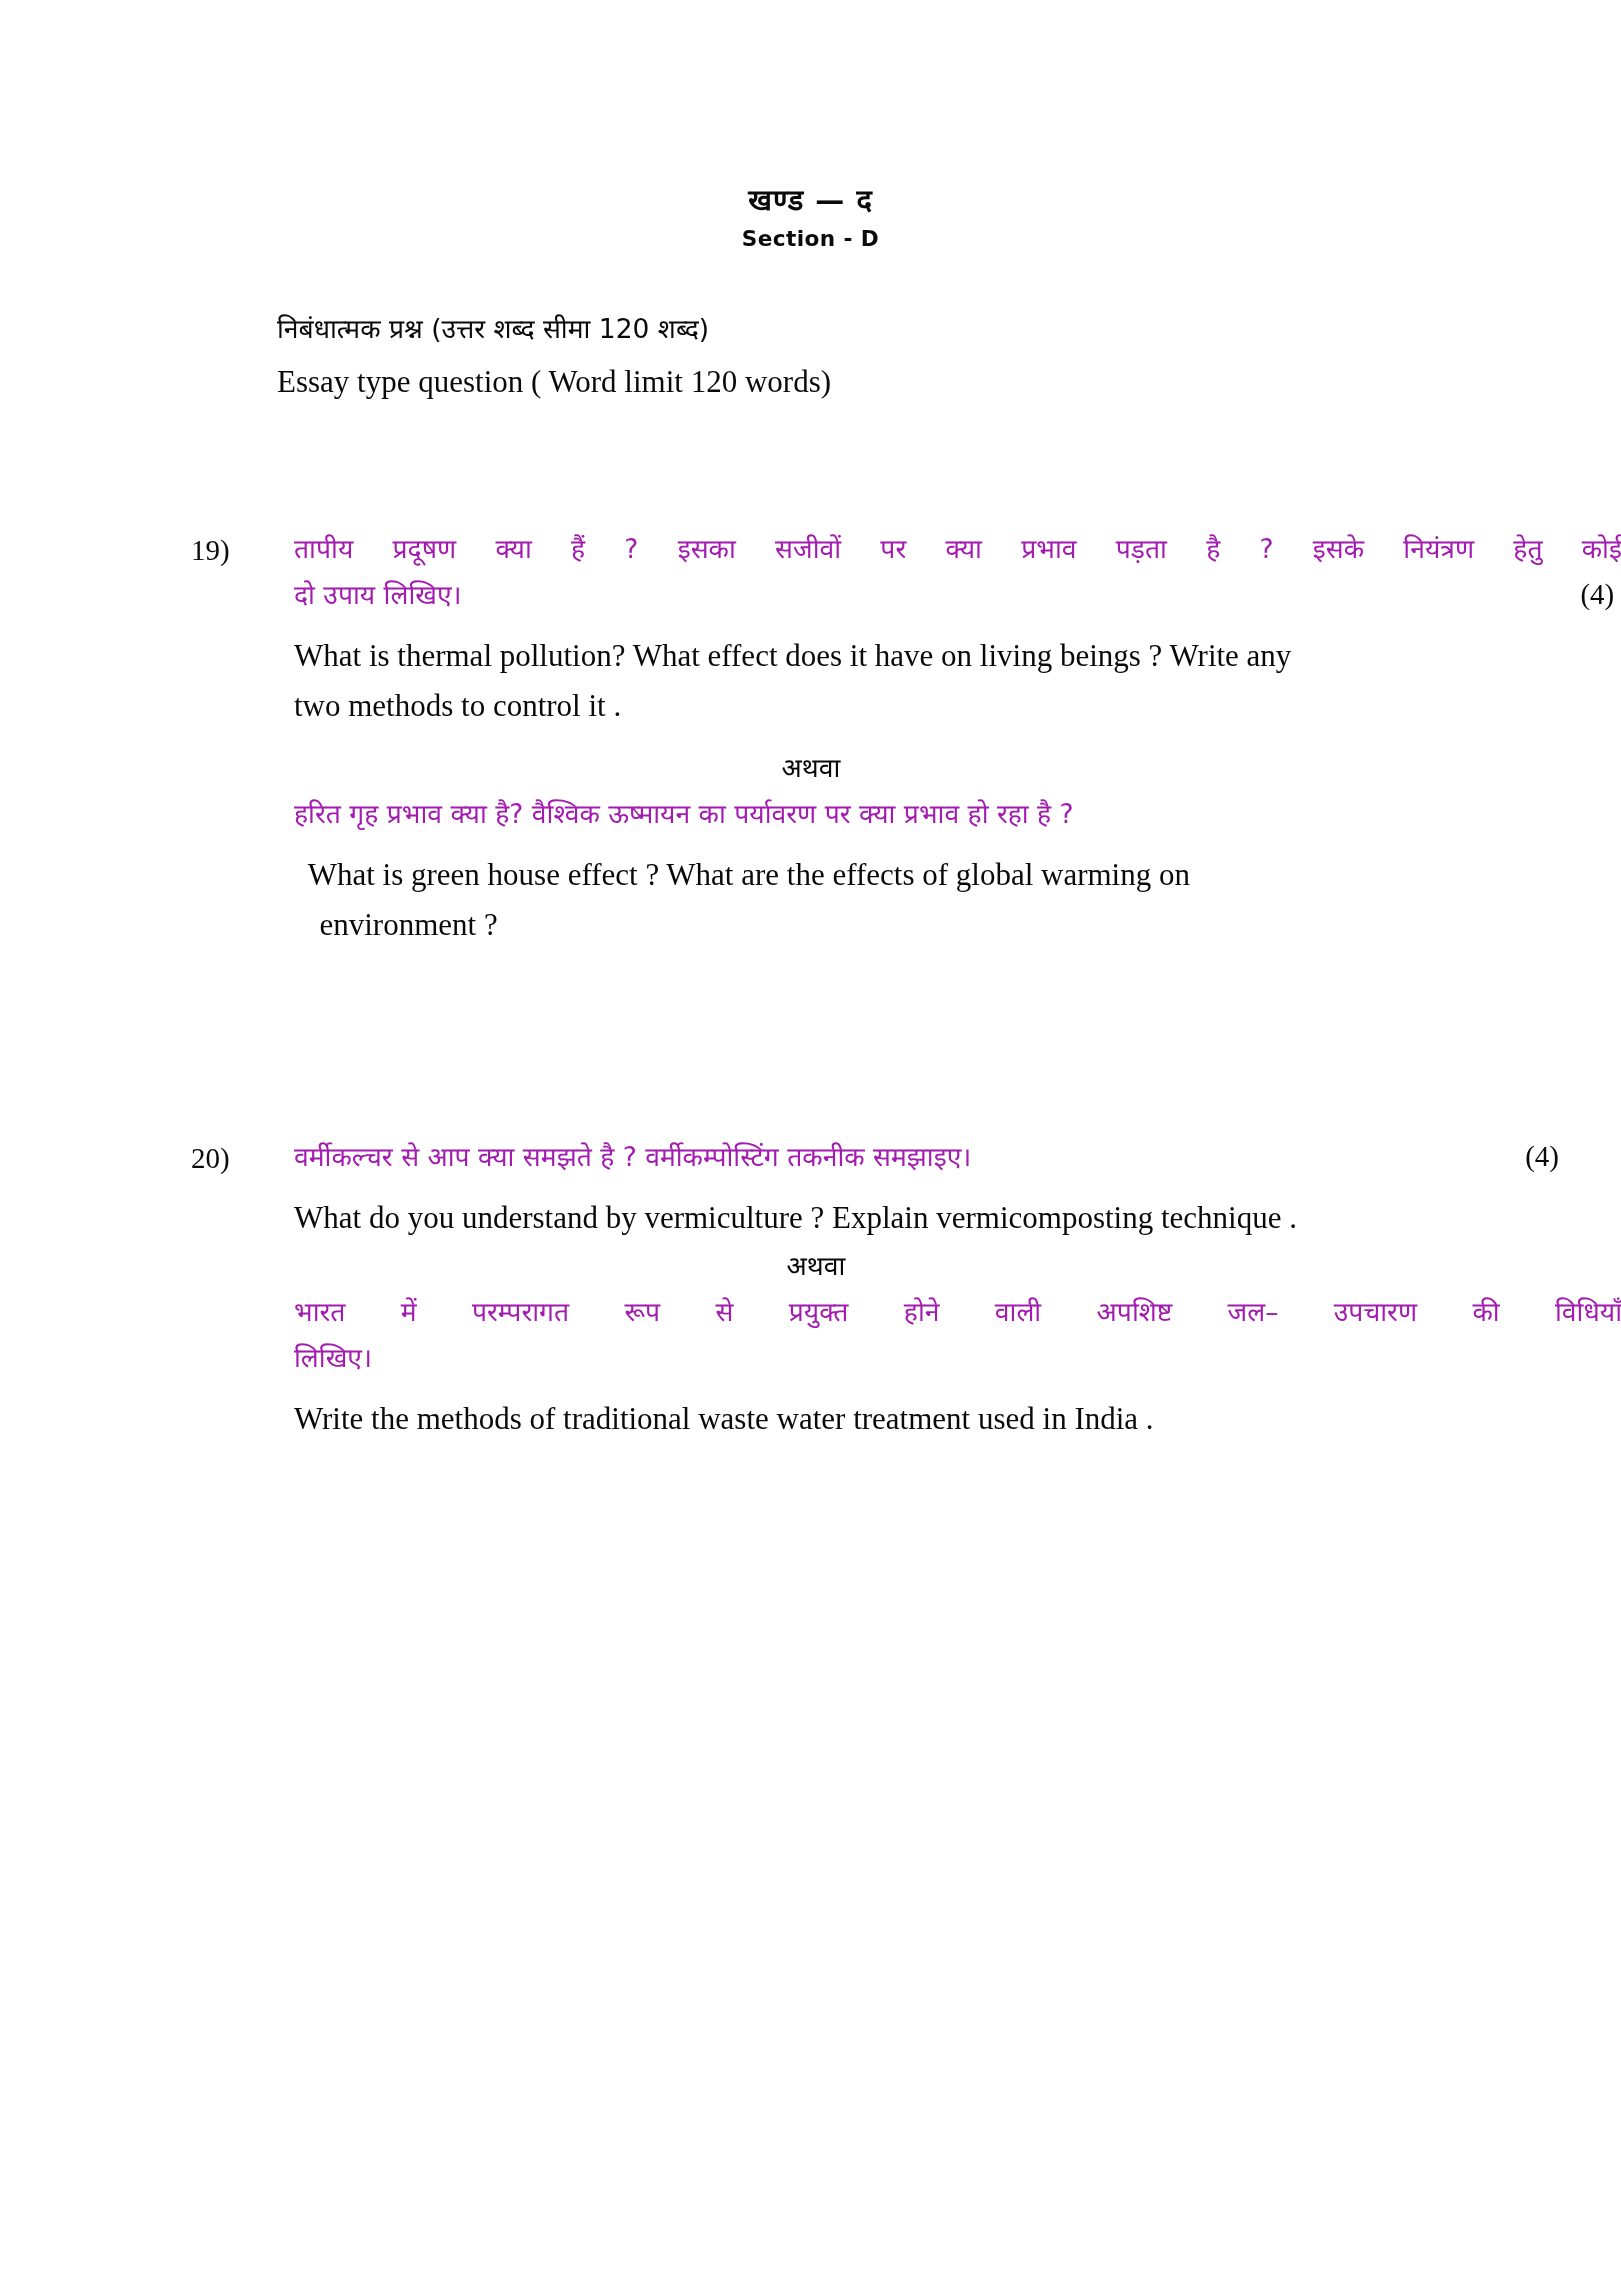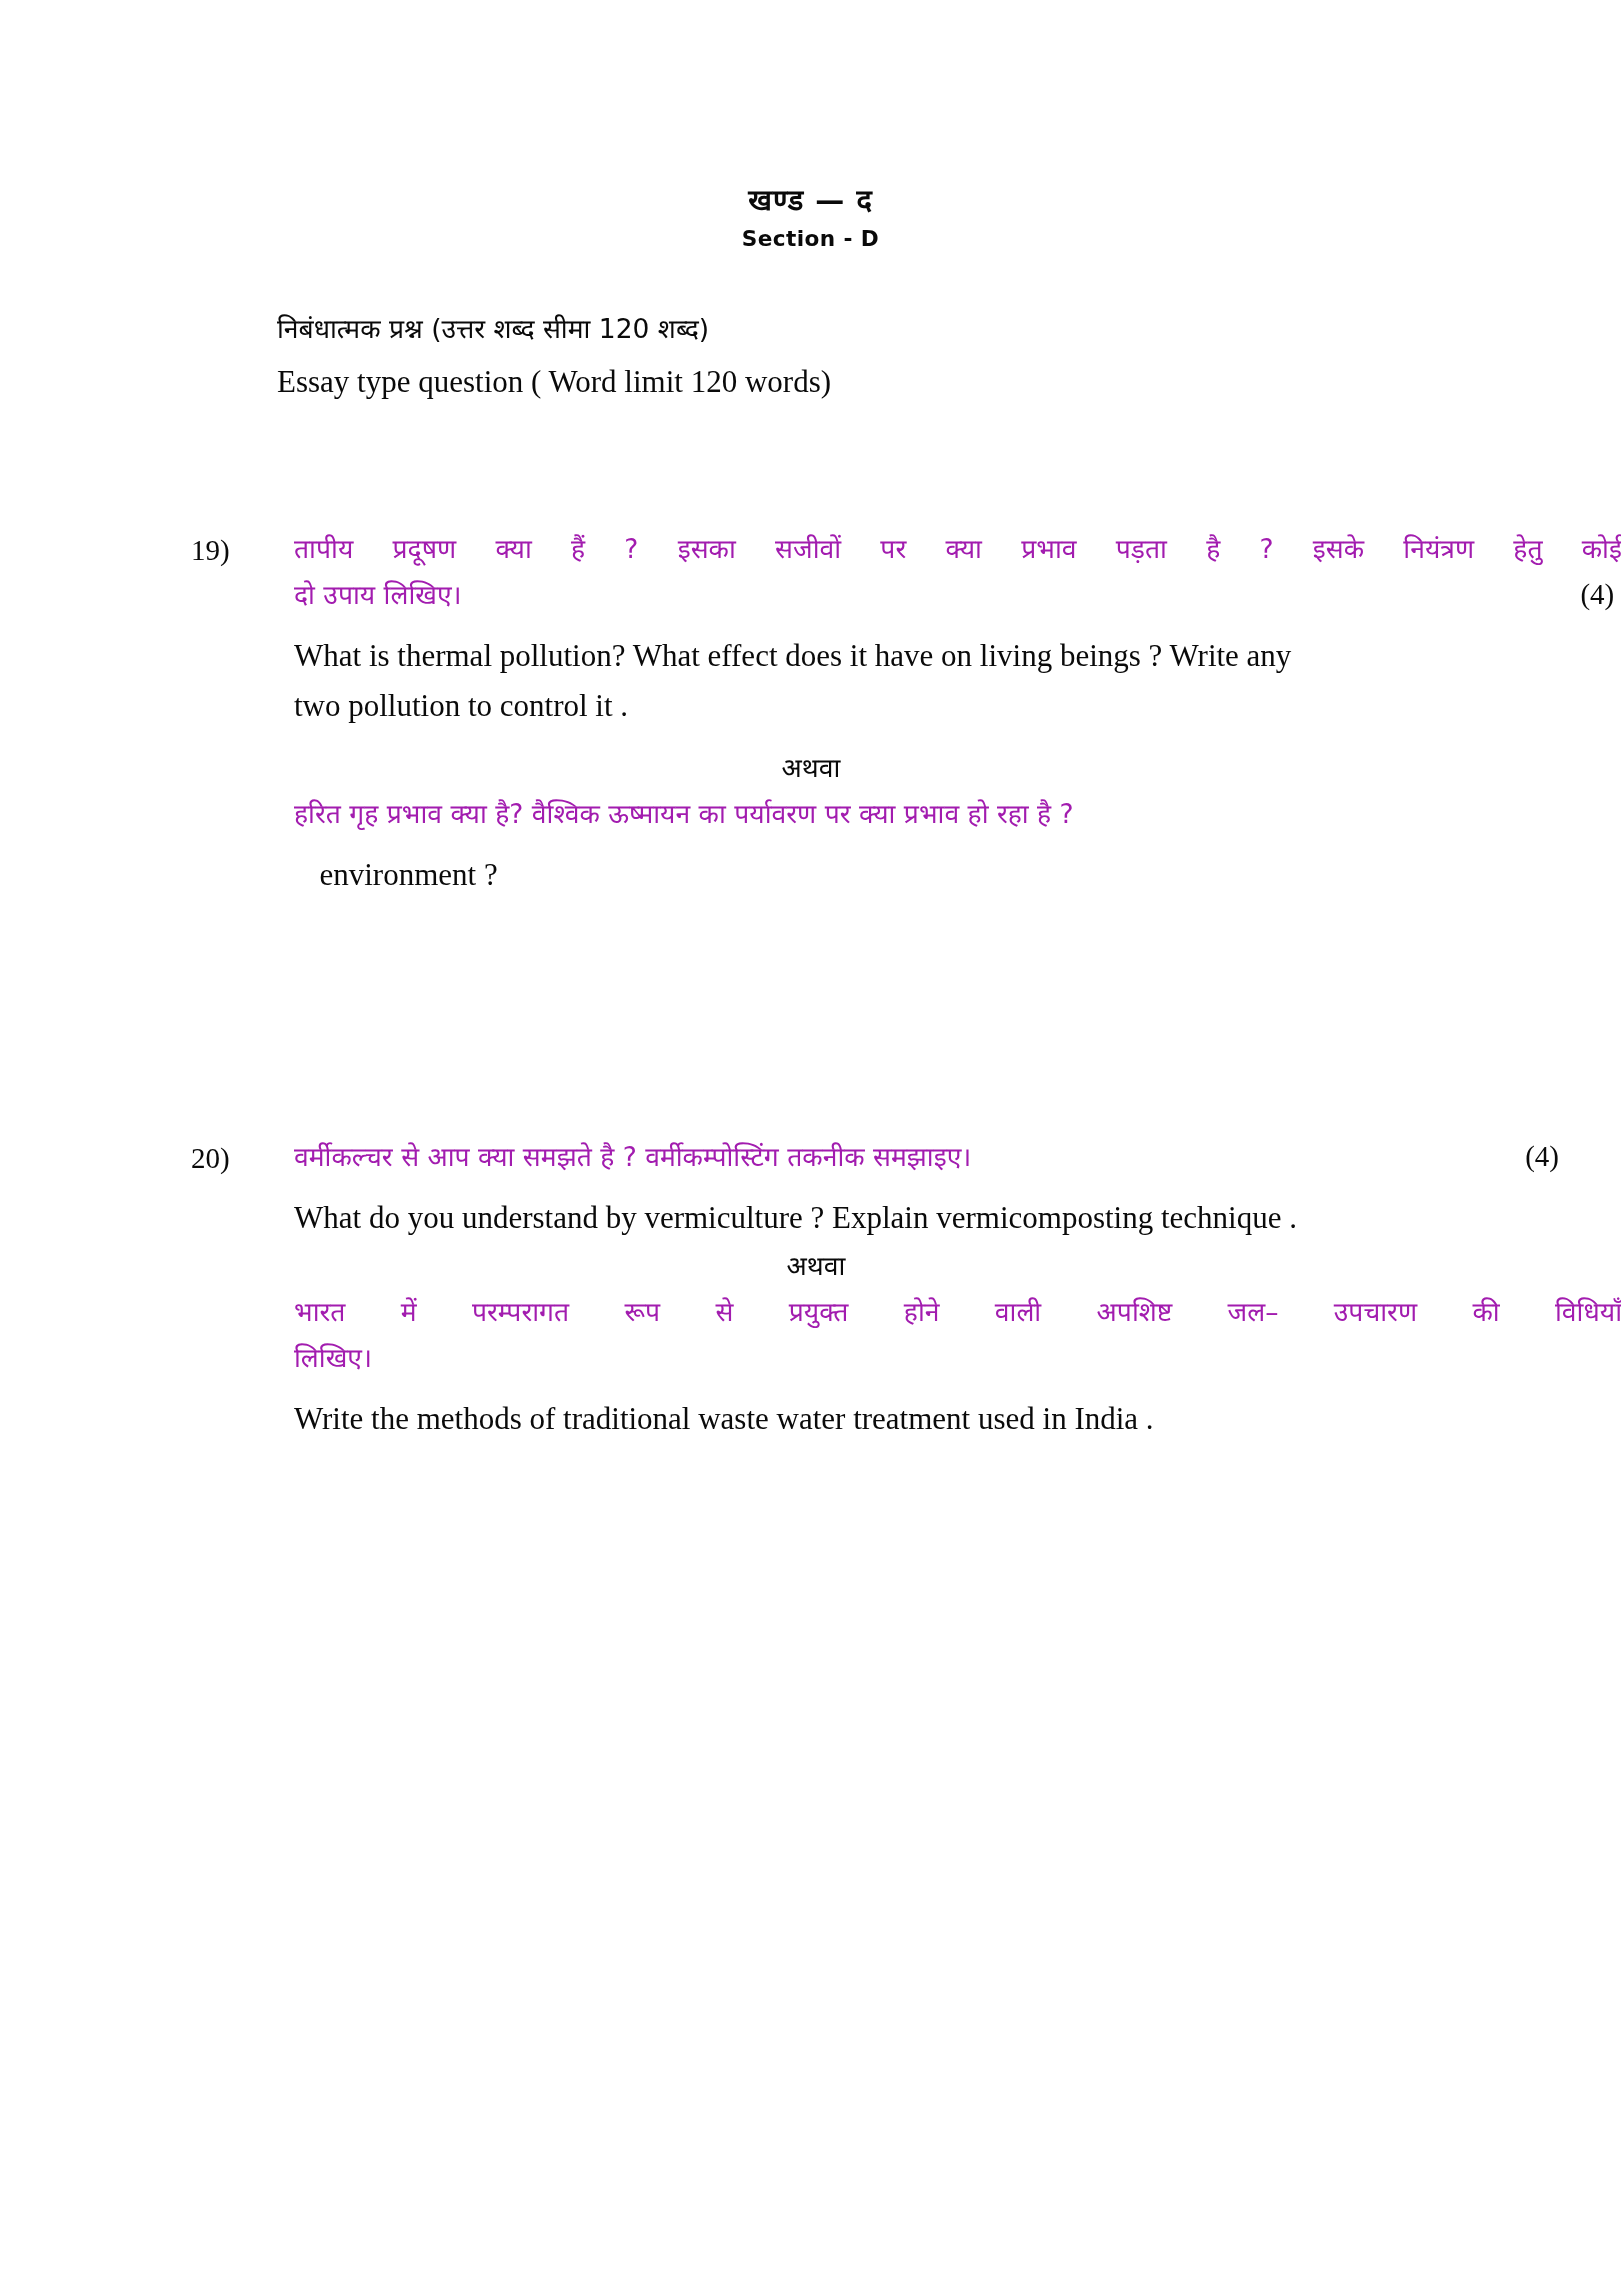--- a/index.html
+++ b/index.html
@@ -159,25 +159,26 @@
     <div class="qrow">
       <div class="qnum">19)</div>
       <div class="qbody">
         <div class="line-hi justify">तापीय प्रदूषण क्या हैं ? इसका सजीवों पर क्या प्रभाव पड़ता है ? इसके नियंत्रण हेतु कोई</div>
         <div class="hi-with-marks">
           <span class="line-hi txt">दो उपाय लिखिए।</span>
           <span class="marks far">(4)</span>
         </div>
         <div class="sp-sm"></div>
         <div class="line-en">What is thermal pollution? What effect does it have on living beings ? Write any</div>
-        <div class="line-en">two pollution to control it .</div>
+        <div class="line-en">two methods to control it .</div>
         <div class="sp-sm"></div>
         <div class="athwa athwa-19">अथवा</div>
         <div class="line-hi">हरित गृह प्रभाव क्या है? वैश्विक ऊष्मायन का पर्यावरण पर क्या प्रभाव हो रहा है ?</div>
         <div class="sp-sm"></div>
+        <div class="line-en indent-1">What is green house effect ?  What are the effects of global warming on</div>
         <div class="line-en indent-2">environment ?</div>
       </div>
     </div>
   </div>
 
   <div class="question q20">
     <div class="qrow">
       <div class="qnum">20)</div>
       <div class="qbody">
         <div class="hi-with-marks">

